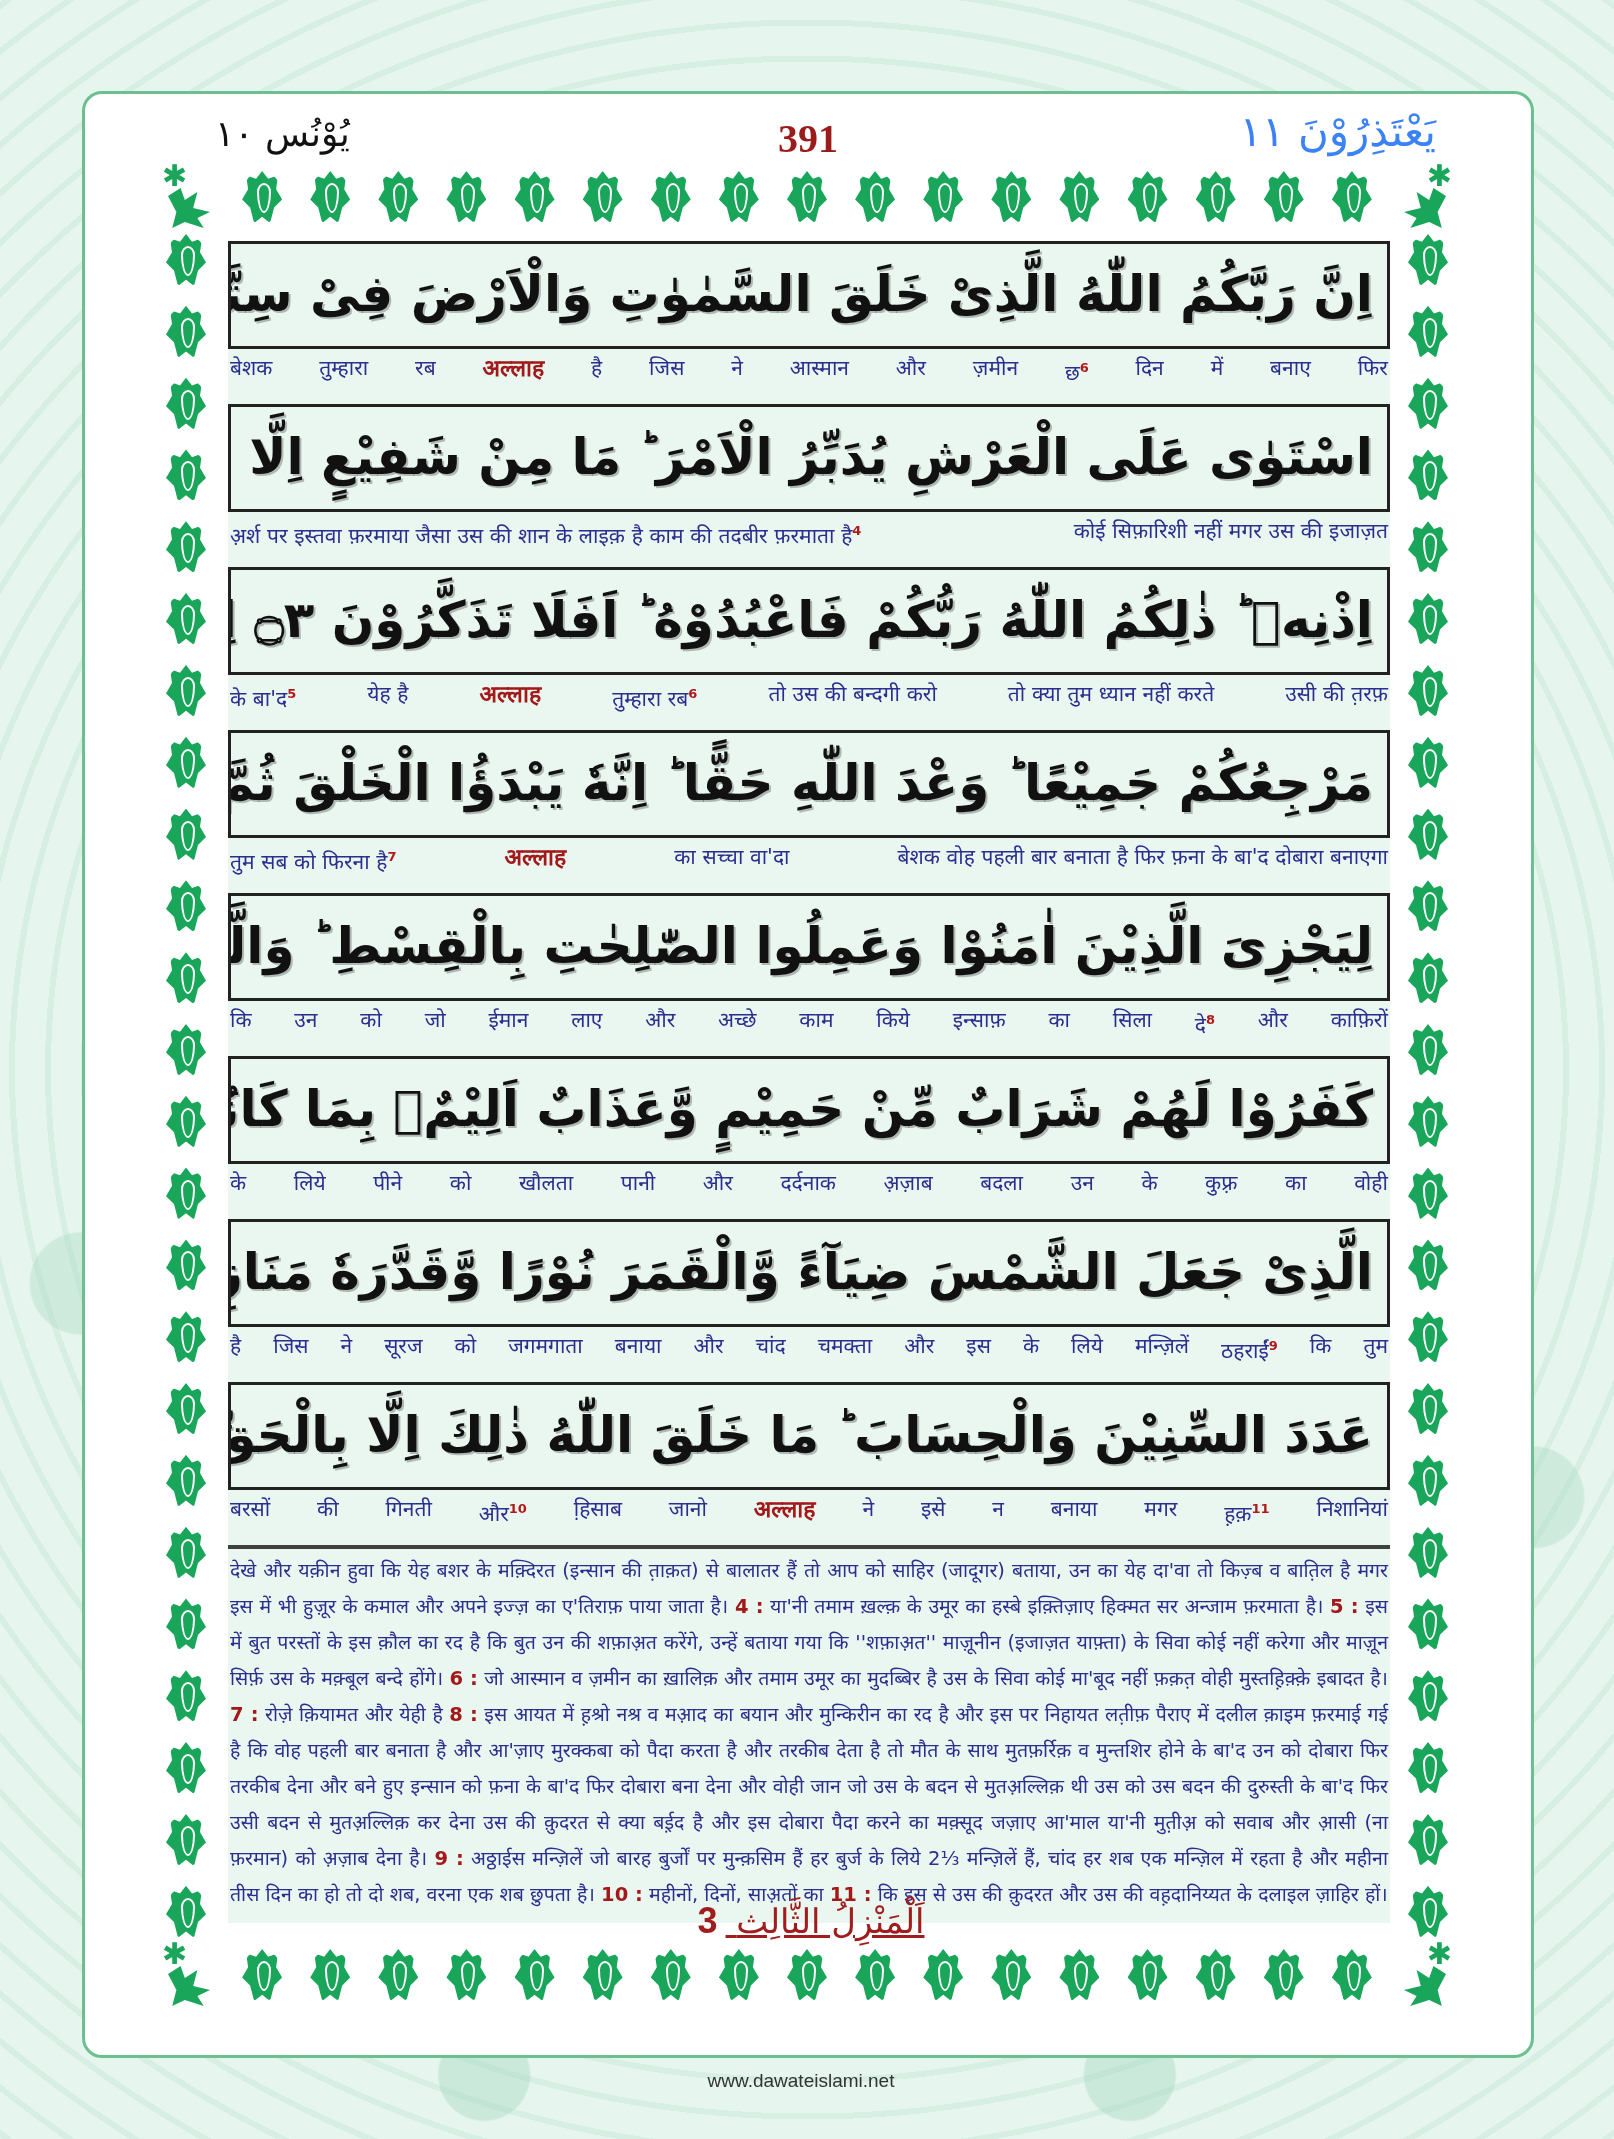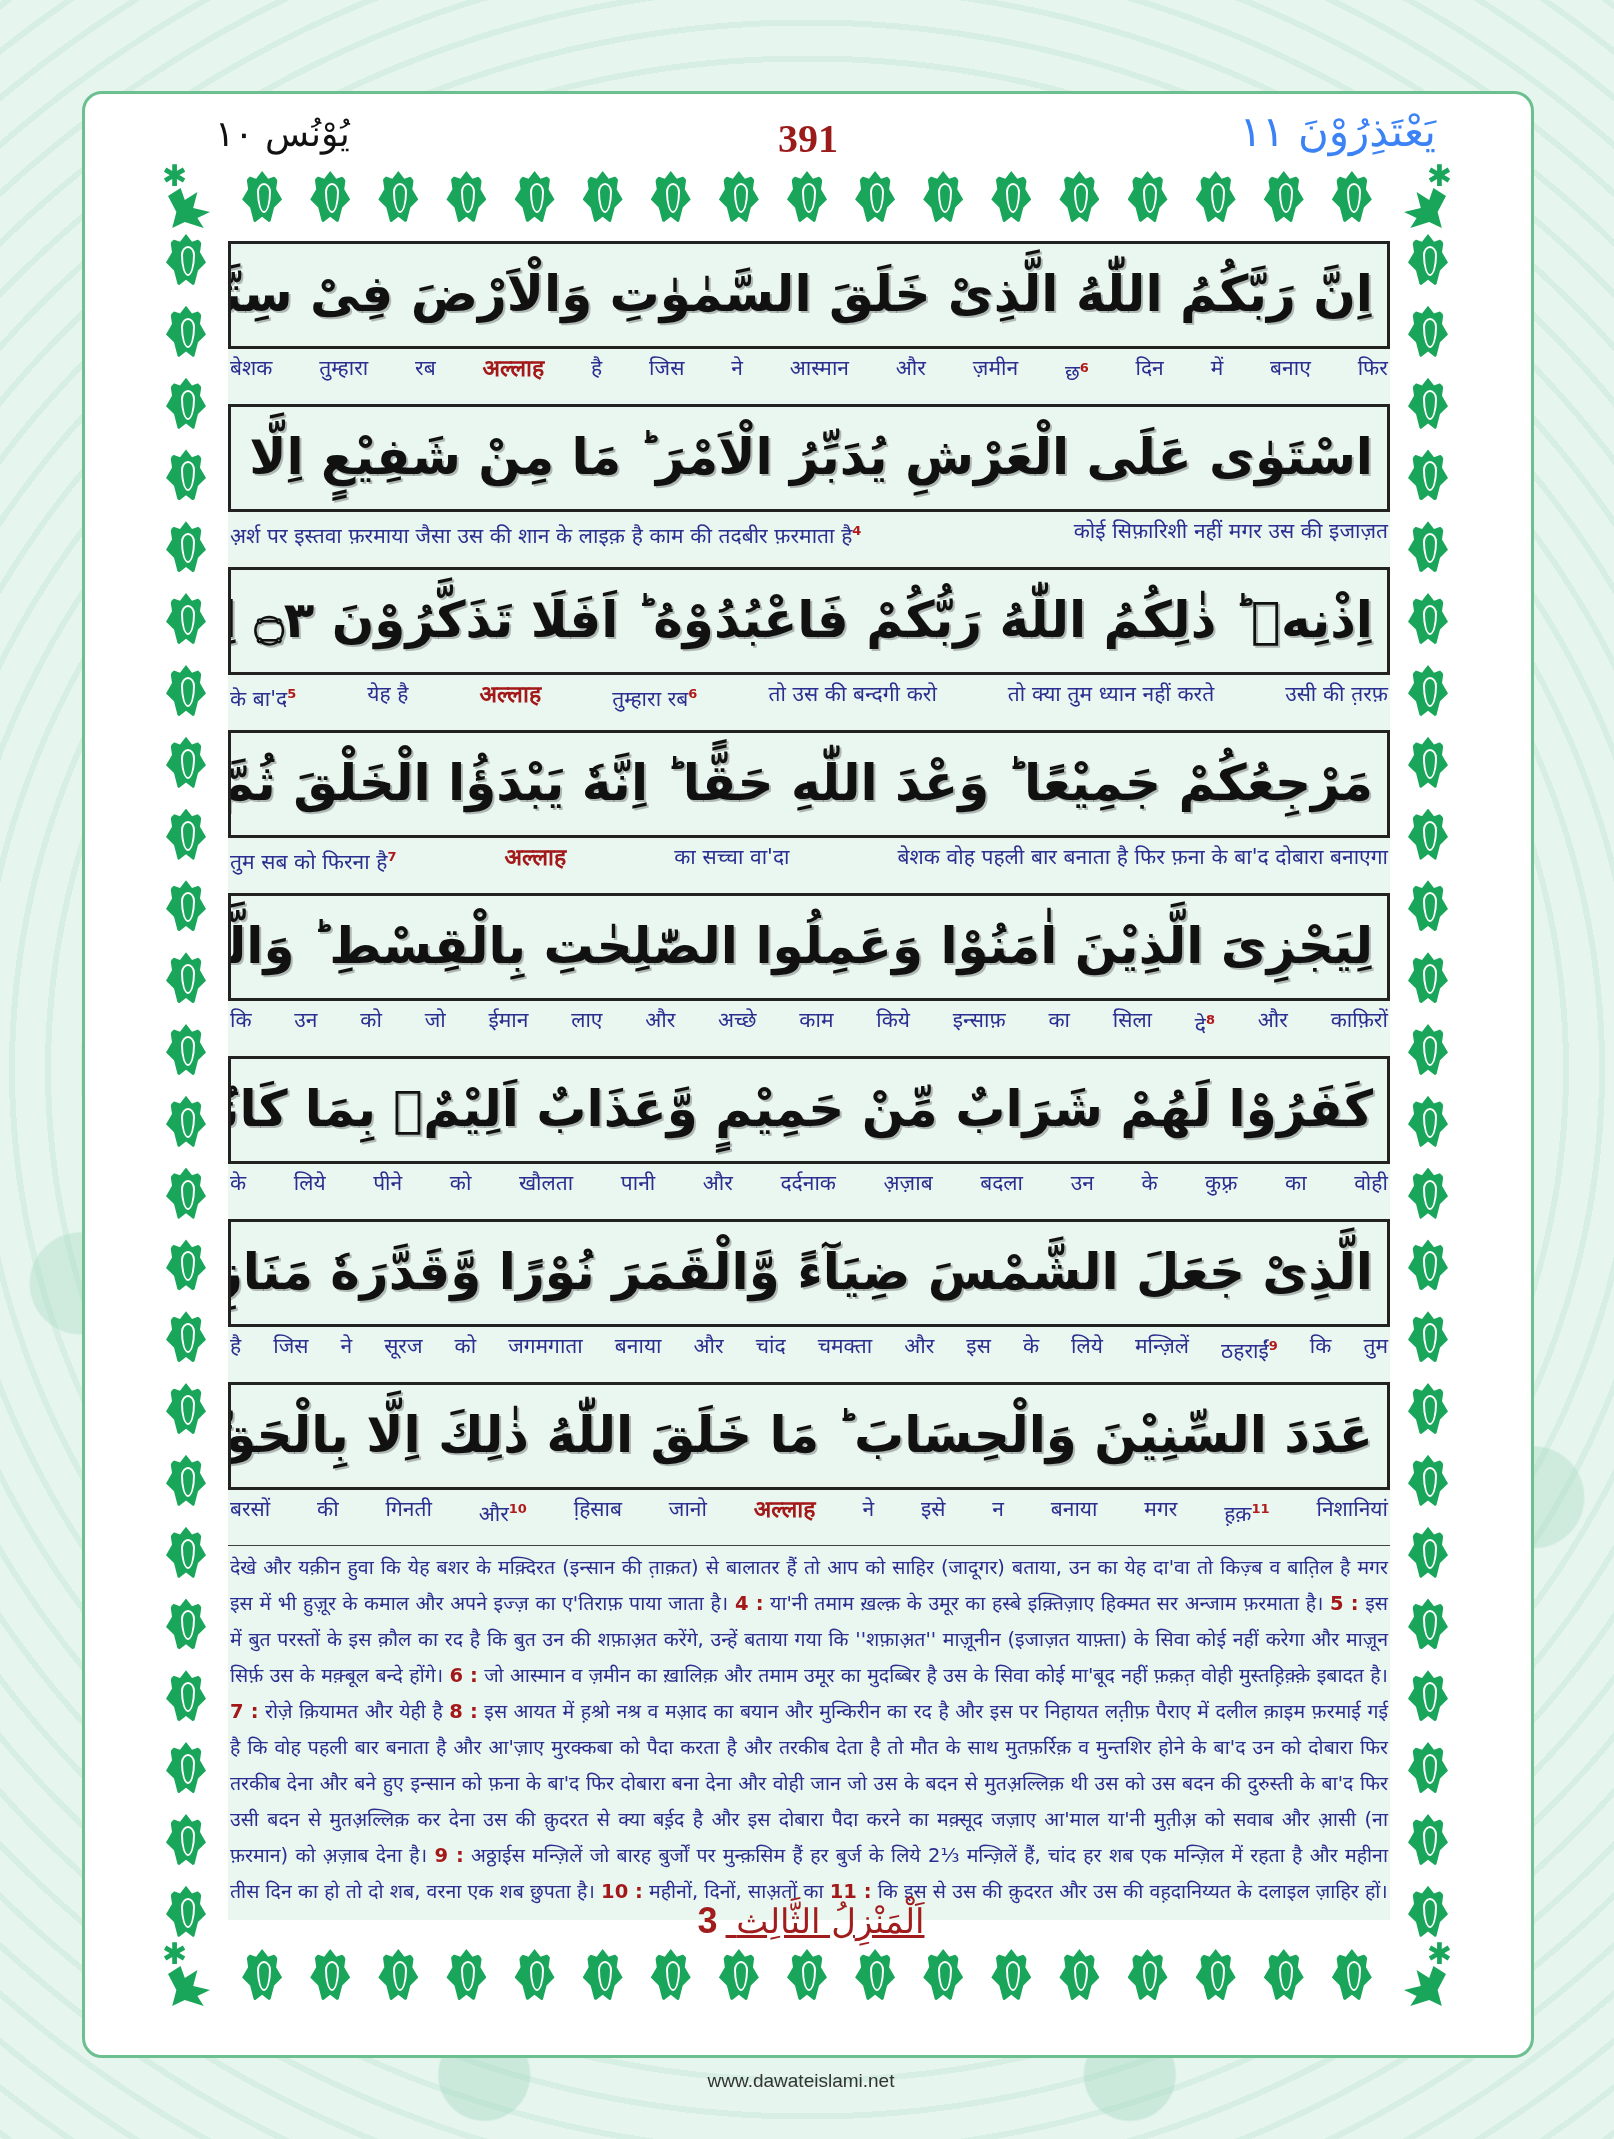--- a/index.html
+++ b/index.html
@@ -81,21 +81,21 @@
     font-family: "DejaVu Sans", sans-serif; font-size: 21px; color: #2a2f8f;
     display: flex; justify-content: space-between; padding: 0 2px; white-space: nowrap;
   }
   .trans-line .allah { color: #a31919; font-weight: bold; font-size: 23px; }
   .trans-line sup, .notes sup { color: #b01a1a; font-size: 13px; font-weight: bold; }
   .block { margin-bottom: 0; }
   .notes {
     background: #eaf6f0; padding: 4px 2px 10px 2px;
     font-family: "DejaVu Sans", sans-serif; font-size: 19.5px; line-height: 36px; color: #2a2f8f;
     text-align: justify; text-align-last: left;
-    border-top: 1px solid #404040;
+    border-top: 4px solid #404040;
   }
   .notes .num { color: #a31919; font-weight: bold; }
   .footer-manzil {
     position: absolute; left: 0; right: 0; top: 1900px; text-align: center;
     font-family: "DejaVu Serif", serif; font-size: 34px; color: #a11d1d; direction: rtl; text-decoration: underline;
   }
   .footer-manzil .n {
     display: inline-block; font-family: "Liberation Sans", sans-serif; font-weight: bold;
     font-size: 36px; color: #a11d1d; padding: 0 8px;
   }

